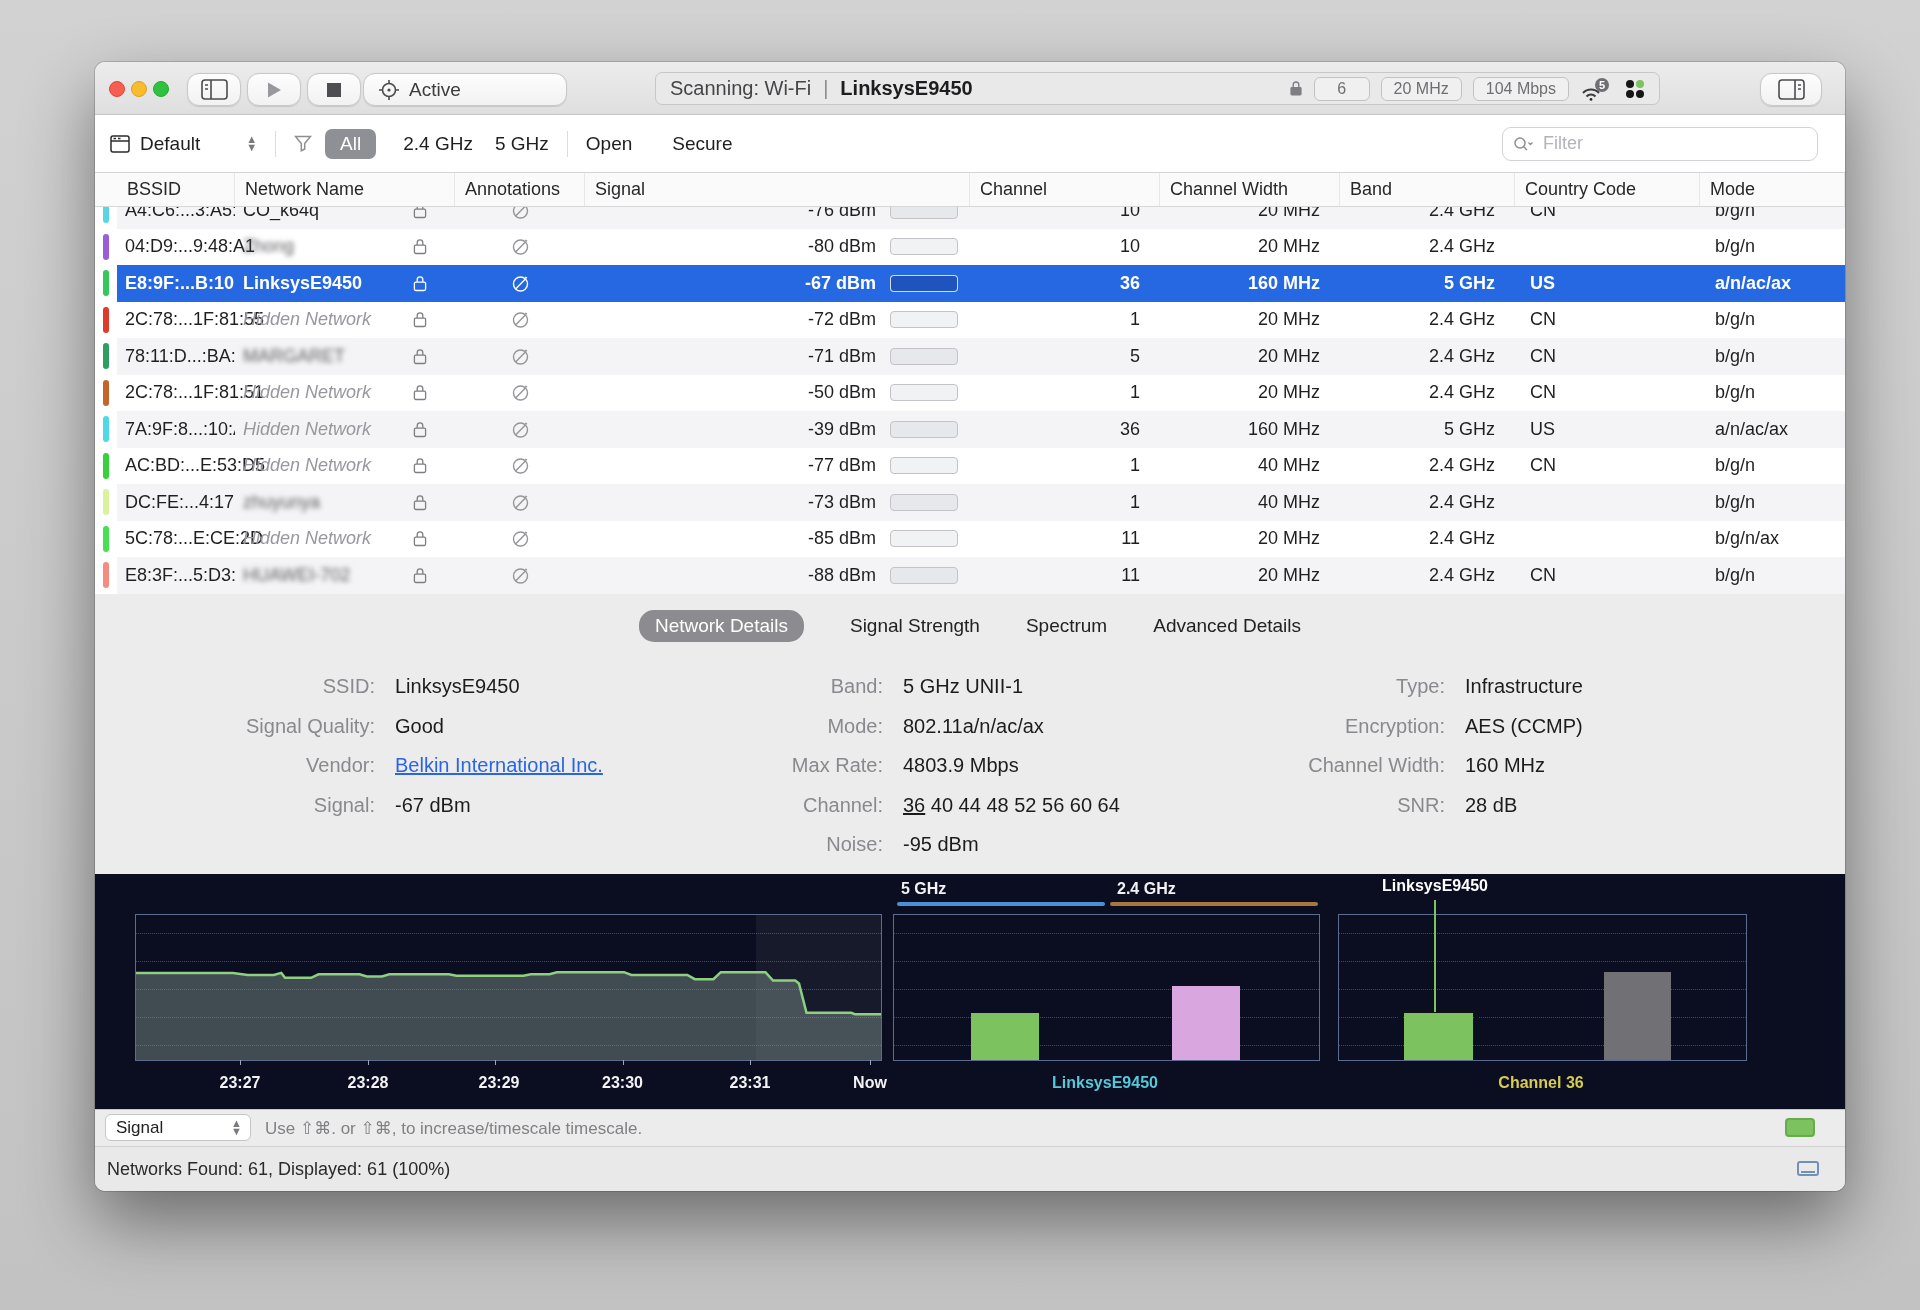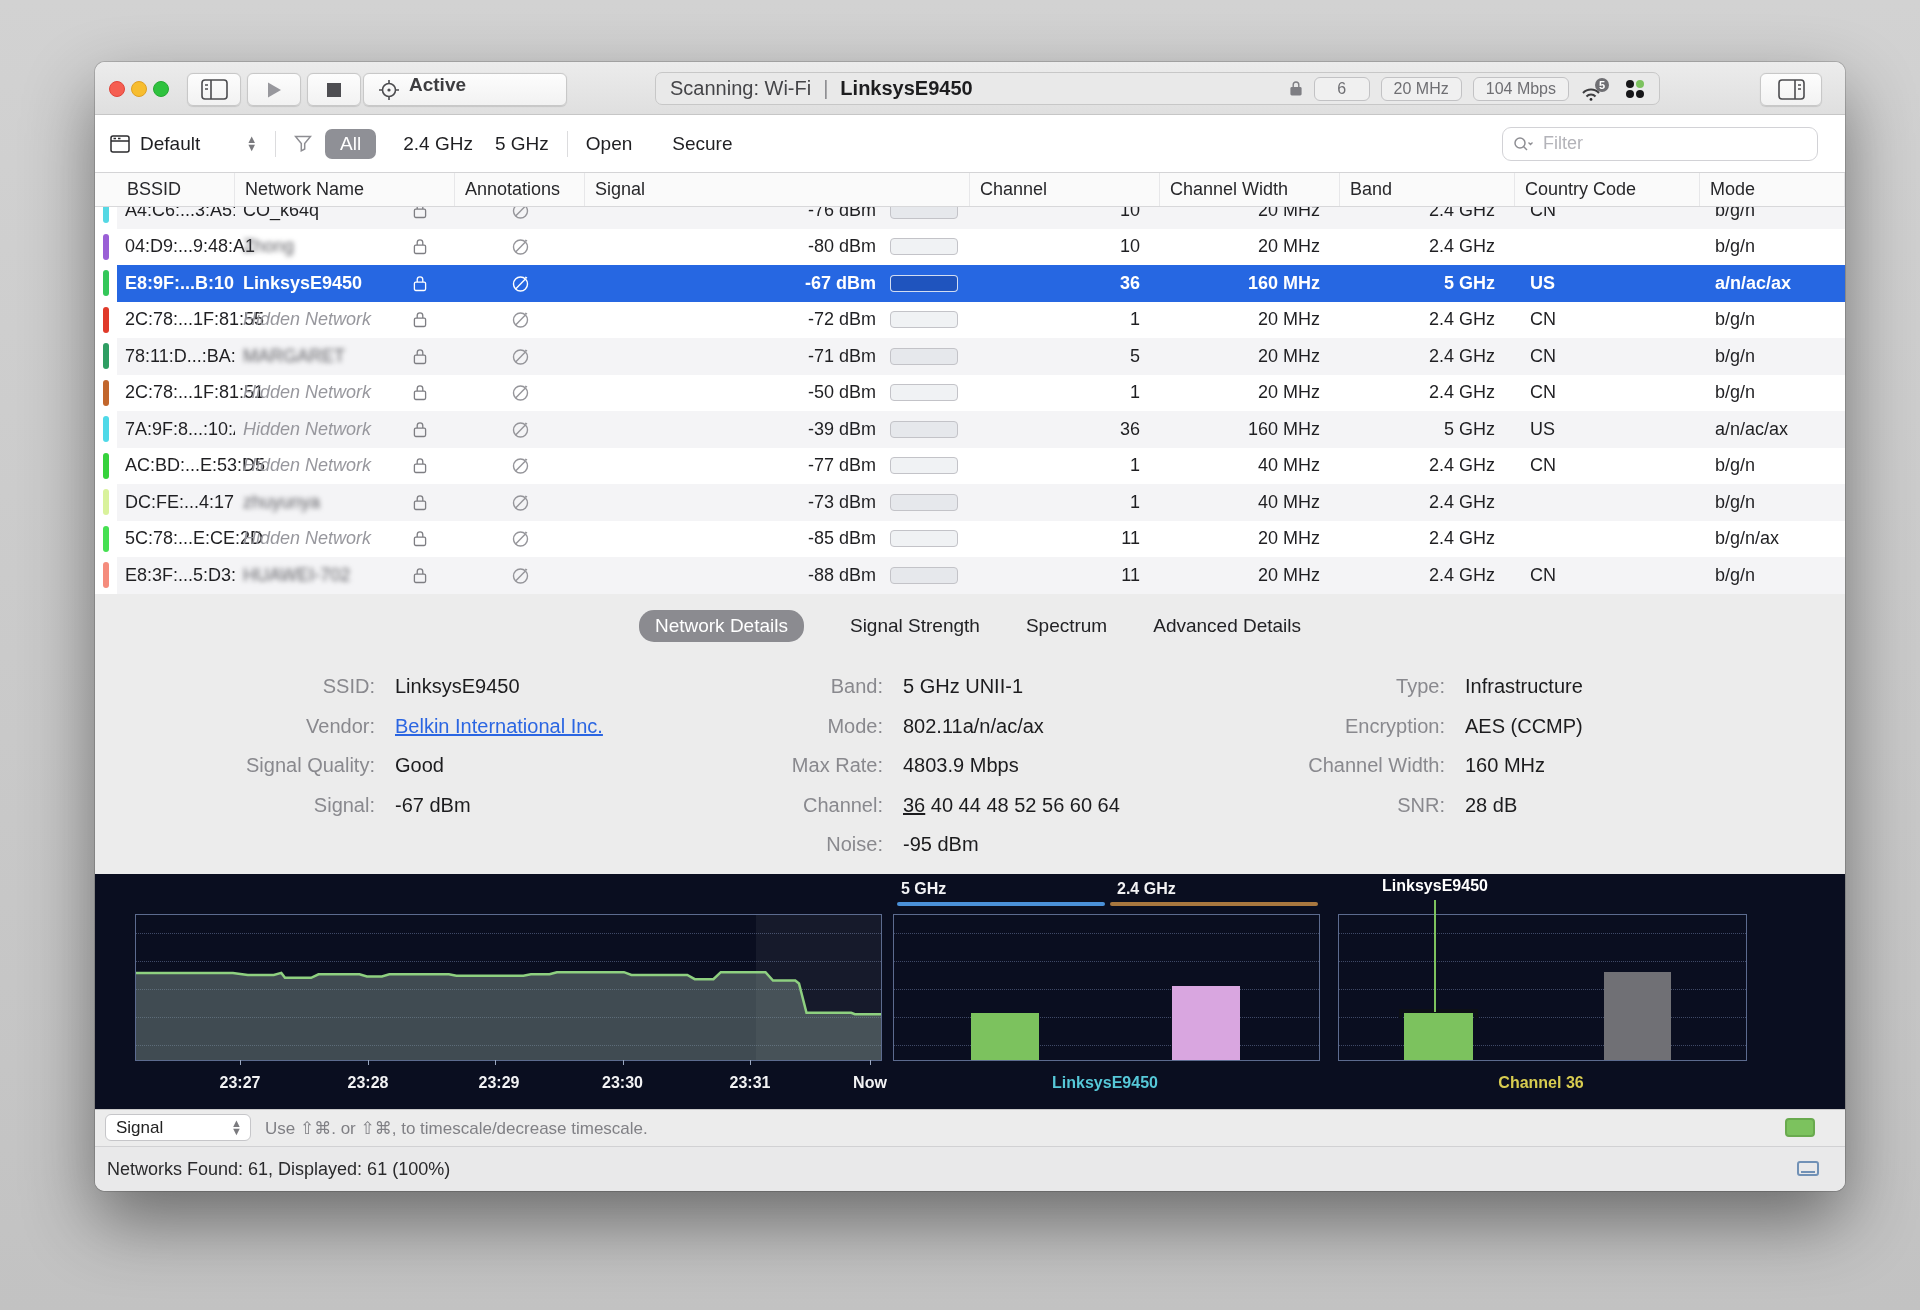--- a/index.html
+++ b/index.html
@@ -18,25 +18,24 @@
   
   .titlebar{
     height:52px;flex:0 0 52px;background:linear-gradient(#ececec,#dfdfdf);
     border-bottom:1px solid #c6c6c6;position:relative;
   }
   .tl{position:absolute;top:19px;width:14px;height:14px;border-radius:50%;}
   .tl.close{left:14px;background:#f55e51;border:1px solid #e0443a;}
   .tl.min{left:36px;background:#f7bd2f;border:1px solid #dfa023;}
   .tl.zoom{left:58px;background:#2ec23e;border:1px solid #27a834;}
   .tbtn{
-    position:absolute;top:11px;height:31px;border-radius:6px;
+    position:absolute;top:11px;height:31px;border-radius:12px;
     background:linear-gradient(#fdfdfd,#f2f2f2);border:1px solid #c8c8c8;
-    display:flex;justify-content:center;color:#4c4c4f;
+    display:flex;align-items:center;justify-content:center;color:#4c4c4f;
     box-shadow:0 .5px 1px rgba(0,0,0,.12);
-    font-weight:bold;
   }
   .tbtn svg{display:block}
   .btn-sidebar{left:92px;width:52px;}
   .btn-play{left:152px;width:52px;}
   .btn-stop{left:212px;width:52px;}
   .btn-active{left:268px;width:188px;justify-content:flex-start;padding-left:14px;gap:9px;font-size:19px;color:#3d3d40;}
   .scan-field{
     position:absolute;left:560px;top:10px;width:1005px;height:33px;border-radius:7px;
     border:1px solid #c7c7c7;background:#e9e9e9;display:flex;align-items:center;
     padding:0 12px 0 14px;box-sizing:border-box;font-size:20px;color:#454548;
@@ -669,26 +668,26 @@
       <span class="tab">Signal Strength</span>
       <span class="tab">Spectrum</span>
       <span class="tab">Advanced Details</span>
     </div>
     <div class="dcol dcol1" id="dcol1">
         <div class="drow">
           <span class="dlabel">SSID:</span>
           <span class="dvalue">LinksysE9450</span>
         </div>
         <div class="drow">
+          <span class="dlabel">Signal Quality:</span>
+          <span class="dvalue">Good</span>
+        </div>
+        <div class="drow">
           <span class="dlabel">Vendor:</span>
           <span class="dvalue link">Belkin International Inc.</span>
-        </div>
-        <div class="drow">
-          <span class="dlabel">Signal Quality:</span>
-          <span class="dvalue">Good</span>
         </div>
         <div class="drow">
           <span class="dlabel">Signal:</span>
           <span class="dvalue">-67 dBm</span>
         </div>
       </div>
     <div class="dcol dcol2" id="dcol2">
         <div class="drow">
           <span class="dlabel">Band:</span>
           <span class="dvalue">5 GHz UNII-1</span>
@@ -795,21 +794,21 @@
     </div>
 
   <div class="bottombar">
     <span class="mselect">
       <span>Signal</span>
       <span class="stepper">
           <span>▲</span>
           <span>▼</span>
         </span>
     </span>
-    <span class="hint">Use ⇧⌘. or ⇧⌘, to timescale/decrease timescale.</span>
+    <span class="hint">Use ⇧⌘. or ⇧⌘, to increase/timescale timescale.</span>
     <span class="led"></span>
   </div>
 
   <div class="statusbar">
     <span>Networks Found: 61, Displayed: 61 (100%)</span>
     <span class="spacer"></span>
     <span class="icon">
       <svg width="22" height="17" viewBox="0 0 22 17" fill="none" stroke="#7191b6" stroke-width="2">
         <rect x="1" y="1" width="20" height="13" rx="2"></rect>
           <line x1="4" y1="11" x2="18" y2="11"></line>

